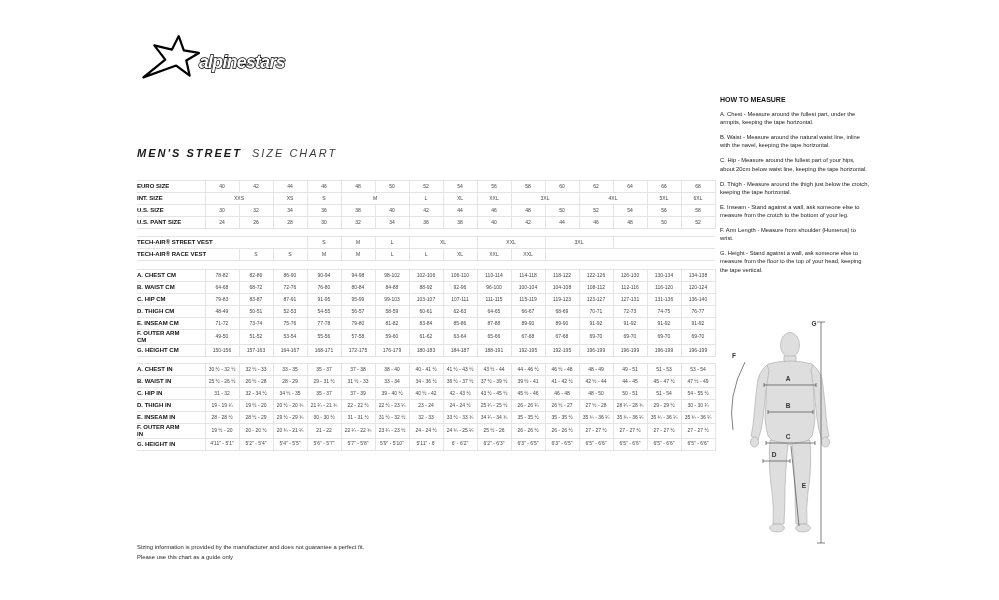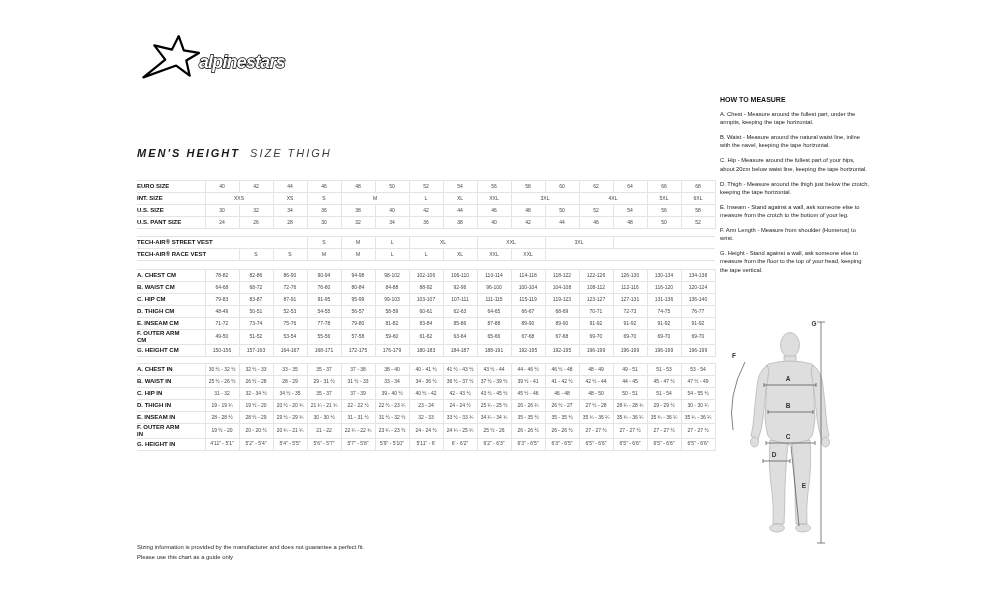--- a/index.html
+++ b/index.html
@@ -42,22 +42,22 @@
 <body>
 
 <div class="logo">
   <svg width="160" height="60" viewBox="0 0 190 62">
     <path d="M46,5 L52,22 L70,25 L55,34 L59,52 L43,40 L4,54 L30,33 L17,16 L38,21 Z" fill="#ffffff" stroke="#000000" stroke-width="2.6" stroke-linejoin="round"></path>
     <text x="70" y="43" font-size="21" font-style="italic" font-weight="bold" letter-spacing="-0.8" fill="#ffffff" stroke="#000000" stroke-width="1.7" paint-order="stroke">alpinestars</text>
   </svg>
 </div>
 
 <div class="page-title">
-  <span class="main">MEN'S HEIGHT</span>
-  <span class="sub">SIZE THIGH</span>
+  <span class="main">MEN'S STREET</span>
+  <span class="sub">SIZE CHART</span>
 </div>
 
 <div class="tables">
   <table class="size-table" id="header-table">
       <colgroup>
         <col style="width: 68px;">
         <col style="width: 34px;">
         <col style="width: 34px;">
         <col style="width: 34px;">
         <col style="width: 34px;">

